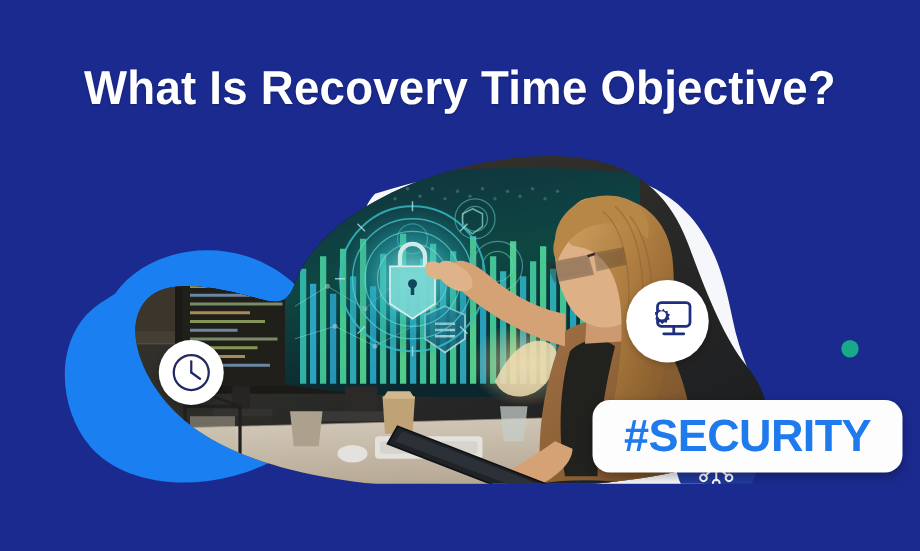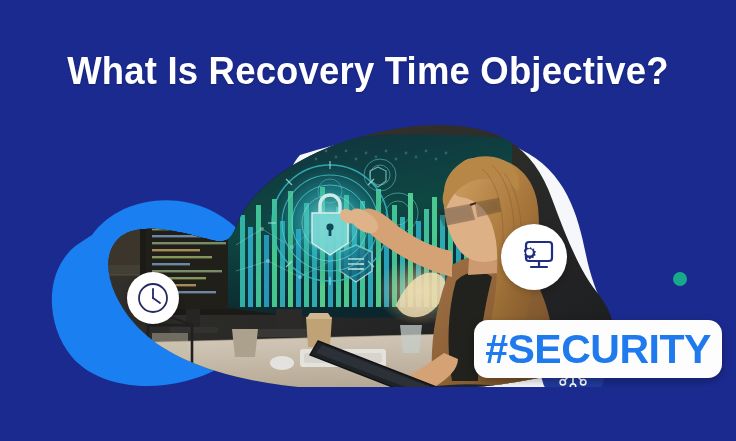--- a/index.html
+++ b/index.html
@@ -90,21 +90,21 @@
     border-radius:14px;
     box-shadow:0 3px 8px rgba(0,0,0,0.28);
     display:flex;
     align-items:center;
     justify-content:center;
   }
   .security-badge .label{
     color:#1f7bed;
     font-family:"Liberation Sans", sans-serif;
     font-weight:bold;
-    font-size:41px;
+    font-size:36px;
     letter-spacing:-0.5px;
     line-height:1;
   }
 </style>
 </head>
 <body>
 
 <div class="banner">
 
   <div class="title">What Is Recovery Time Objective?</div>

